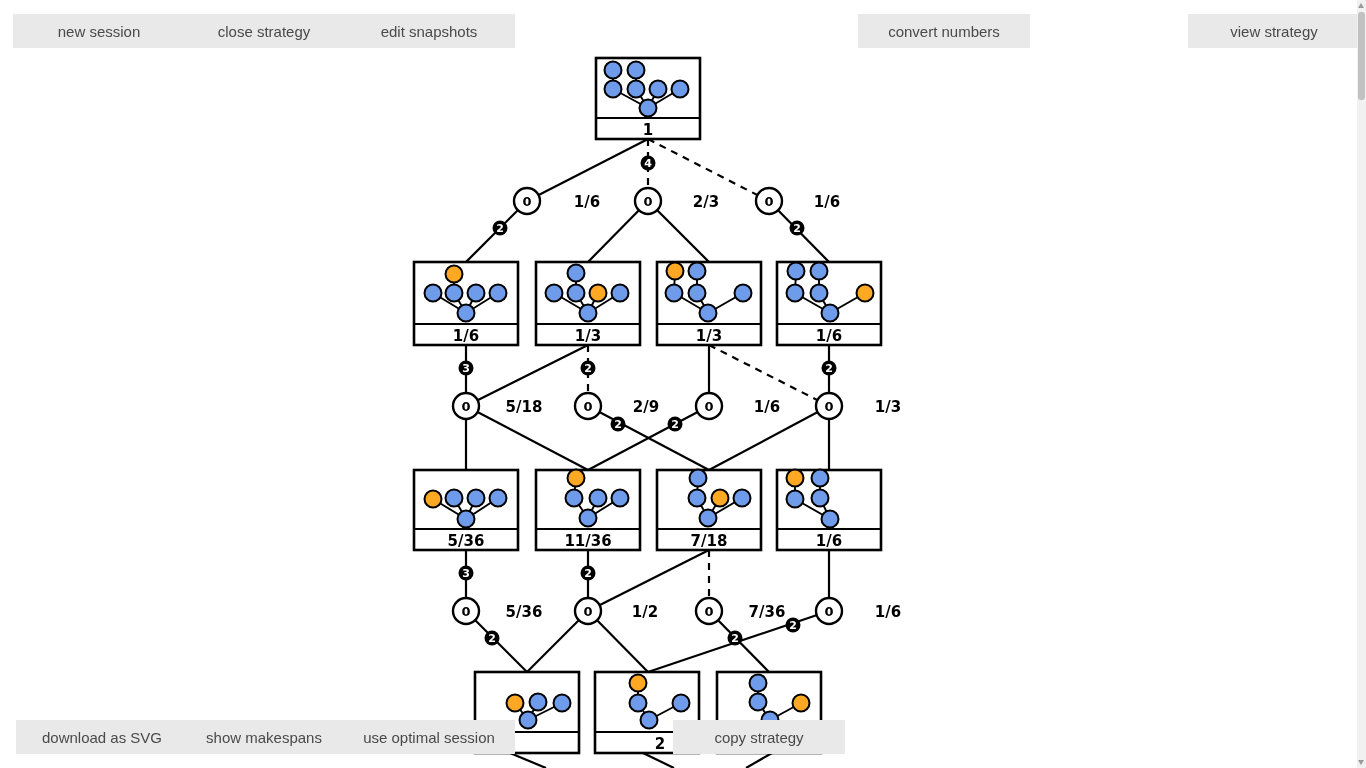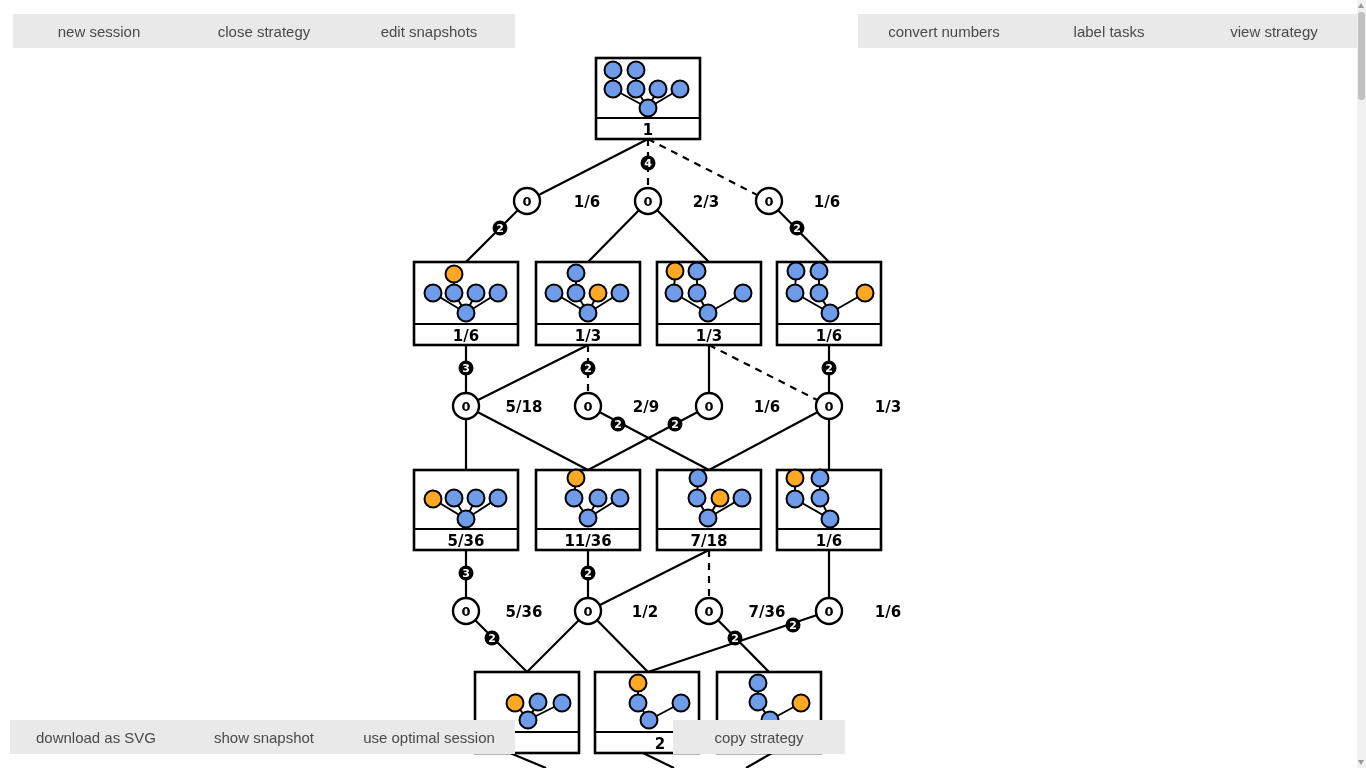--- a/index.html
+++ b/index.html
@@ -264,25 +264,24 @@
       <circle cx="770" cy="720" r="8.5" fill="#6E9BEA" stroke="#000000" stroke-width="2"></circle>
       <circle cx="758" cy="702" r="8.5" fill="#6E9BEA" stroke="#000000" stroke-width="2"></circle>
       <circle cx="801" cy="703" r="8.5" fill="#FFA824" stroke="#000000" stroke-width="2"></circle>
       <circle cx="758" cy="683" r="8.5" fill="#6E9BEA" stroke="#000000" stroke-width="2"></circle>
     </svg>
 
   <div class="btn btn-top" style="left:13px">new session</div>
   <div class="btn btn-top" style="left:178px">close strategy</div>
   <div class="btn btn-top" style="left:343px">edit snapshots</div>
   <div class="btn btn-top" style="left:858px">convert numbers</div>
-  <div class="btn btn-top" style="left:1023px">label tasks</div>
   <div class="btn btn-top" style="left:1188px">view strategy</div>
 
-  <div class="btn btn-bottom" style="left:10px">download as SVG</div>
-  <div class="btn btn-bottom" style="left:178px">show snapshot</div>
+  <div class="btn btn-bottom" style="left:16px">download as SVG</div>
+  <div class="btn btn-bottom" style="left:178px">show makespans</div>
   <div class="btn btn-bottom" style="left:343px">use optimal session</div>
   <div class="btn btn-bottom" style="left:673px">copy strategy</div>
 
   <div id="scrollbar">
     <div id="sb-up"></div>
     <div id="sb-thumb"></div>
     <div id="sb-down"></div>
   </div>
 </div>
 

